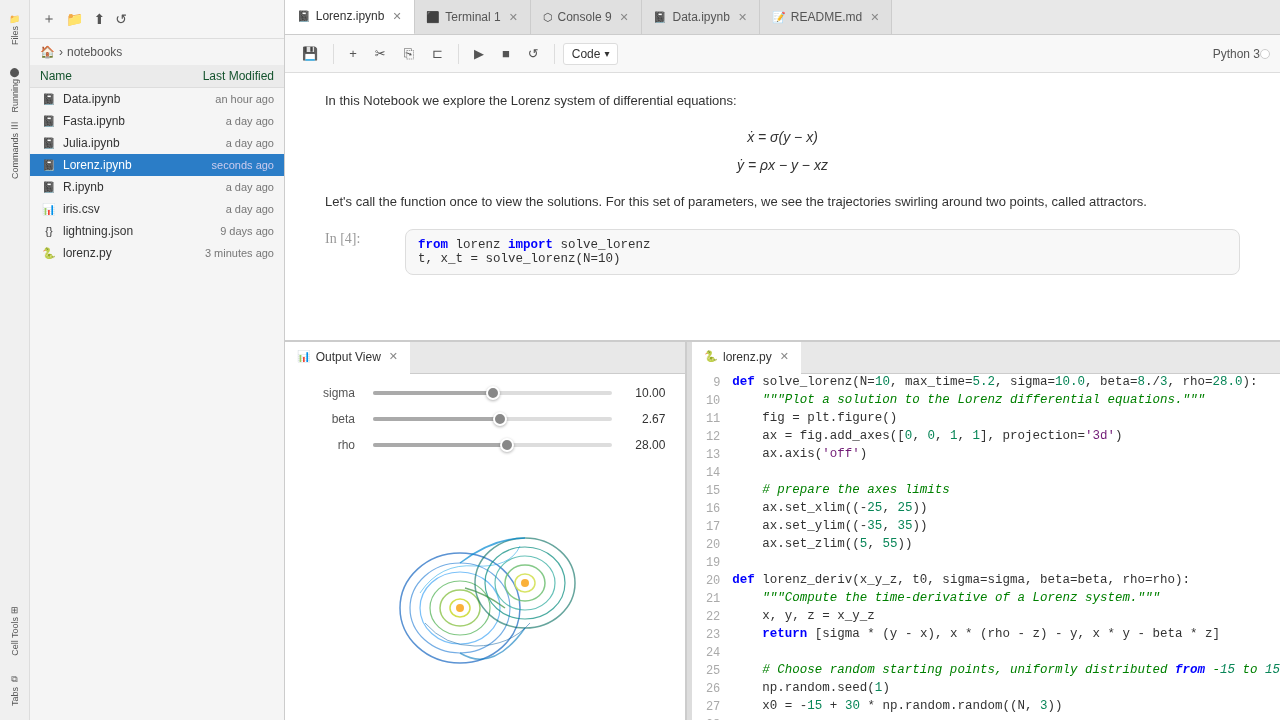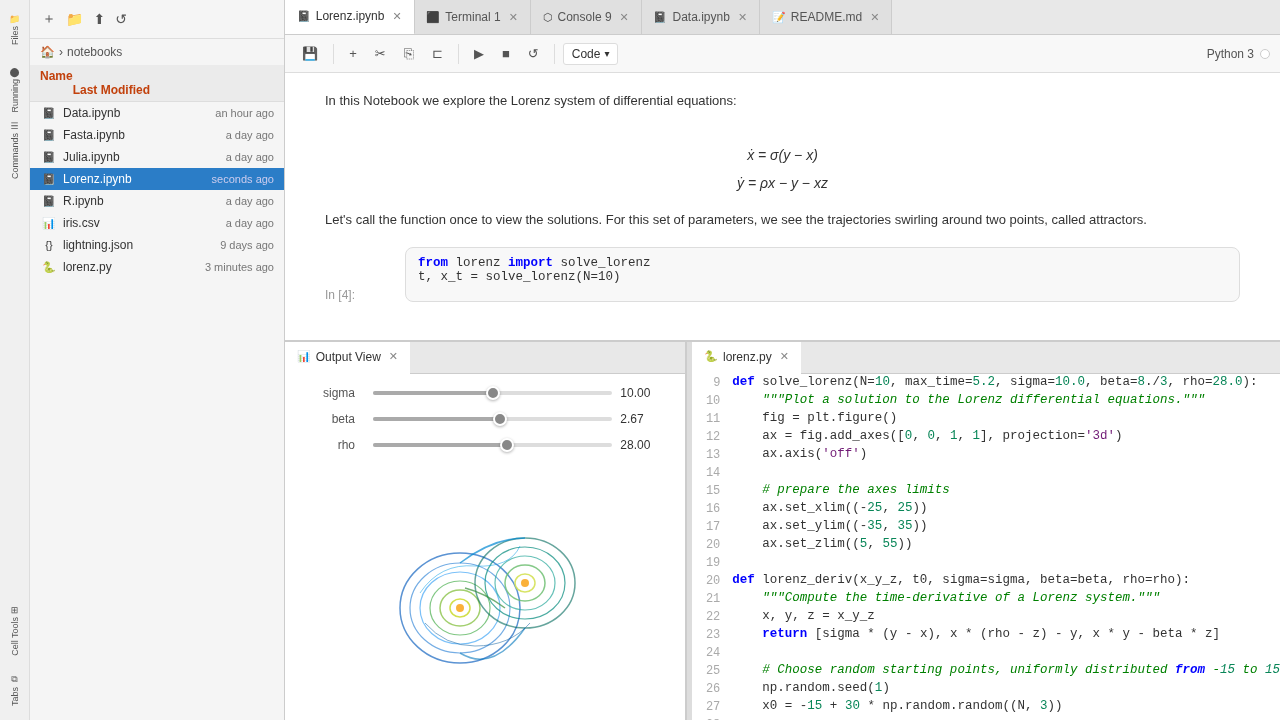--- a/index.html
+++ b/index.html
@@ -30,22 +30,22 @@
       background: #f5f5f5; border-bottom: 1px solid #ddd;
     }
     .file-toolbar button {
       background: none; border: none; cursor: pointer; font-size: 14px; color: #555; padding: 2px;
     }
     .breadcrumb {
       padding: 6px 10px; font-size: 12px; color: #555;
       display: flex; align-items: center; gap: 4px;
     }
     .file-list-header {
-      display: flex; padding: 4px 10px; font-size: 12px; font-weight: 700;
-      color: #c2410c; border-bottom: 1px solid #ddd; background: #ebebeb; flex-direction: column;
+      display: flex; padding: 4px 10px; font-size: 12px; font-weight: 400;
+      color: #14532d; border-bottom: 1px solid #ddd; background: #ebebeb;
     }
     .file-list-header .col-name { flex: 1; }
     .file-list-header .col-modified { width: 110px; text-align: right; }
     .file-list { flex: 1; overflow-y: auto; }
     .file-item {
       display: flex; align-items: center; padding: 4px 10px; cursor: pointer;
       font-size: 12px;
     }
     .file-item.active { background: #2b7dc7; color: white; }
     .file-icon { width: 18px; height: 14px; margin-right: 5px; display: inline-flex; align-items: center; justify-content: center; font-size: 11px; flex-shrink: 0; }
@@ -128,21 +128,21 @@
       flex: 1; height: 4px; background: #ddd; border-radius: 2px; position: relative;
       margin: 0 8px;
     }
     .slider-fill { height: 100%; background: #aaa; border-radius: 2px; }
     .slider-thumb {
       width: 14px; height: 14px; border-radius: 50%; background: #888;
       border: 2px solid #fff; box-shadow: 0 1px 3px rgba(0,0,0,0.3);
       position: absolute; top: -5px; transform: translateX(-50%);
       cursor: pointer;
     }
-    .slider-value { width: 45px; text-align: left; font-size: 12px; color: #333; }
+    .slider-value { width: 45px; text-align: right; font-size: 12px; color: #333; }
 
     
     .lorenz-plot {
       flex: 1; display: flex; align-items: center; justify-content: center;
       padding: 10px;
     }
 
     
     .code-panel {
       flex: 1; display: flex; flex-direction: column; background: #fff;
@@ -163,21 +163,21 @@
     
     .kw { color: #0000ff; font-weight: bold; }
     .str { color: #701a75; }
     .cm { color: #008000; font-style: italic; }
     .num { color: #098658; }
 
     
     .cell-input {
       display: flex; margin-bottom: 4px;
     }
-    .cell-label { color: #999; font-family: Liberation Sans, sans-serif; font-size: 12px; width: 80px; flex-shrink: 0; padding-top: 2px; margin-top: 39px; }
+    .cell-label { color: #999; font-family: Liberation Serif, serif; font-size: 14px; width: 80px; flex-shrink: 0; padding-top: 2px; }
     .cell-code {
       flex: 1; background: #f8f8f8; border: 1px solid #ddd; border-radius: 8px;
       padding: 8px 12px; font-family: 'Courier New', monospace; font-size: 12.5px;
     }
 
     
     .math-block { text-align: center; margin: 15px 0; font-size: 14px; font-style: italic; line-height: 2; }
 
     .splitter-v {
       width: 5px; background: #ddd; cursor: col-resize; flex-shrink: 0;
@@ -310,30 +310,30 @@
     <button class="nb-btn" title="Paste">⊏</button>
     <div class="nb-separator"></div>
     <button class="nb-btn" title="Run">▶</button>
     <button class="nb-btn" title="Stop">■</button>
     <button class="nb-btn" title="Restart">↺</button>
     <div class="nb-separator"></div>
     <div class="kernel-select">
       <span>Code</span>
       <span style="font-size:10px;">▾</span>
     </div>
-    <div style="margin-left:auto; display:flex; align-items:center; gap:6px;justify-content:center;">
+    <div style="margin-left:auto; display:flex; align-items:center; justify-content:center;">
       <span style="font-size:12px; color:#555;">Python 3</span>
       <div class="kernel-status idle"></div>
     </div>
   </div>
 
   <div class="split-container">
 
     <div class="top-pane">
-      <p style="margin-bottom:33px;">In this Notebook we explore the Lorenz system of differential equations:</p>
+      <p style="margin-bottom:15px;">In this Notebook we explore the Lorenz system of differential equations:</p>
       <div class="math-block">
         <div>ẋ = σ(y − x)</div>
         <div>ẏ = ρx − y − xz</div>
       </div>
       <p style="margin-bottom:20px;">Let's call the function once to view the solutions. For this set of parameters, we see the trajectories swirling around two points, called attractors.</p>
       <div class="cell-input">
         <span class="cell-label">In [4]:</span>
         <div class="cell-code">
           <div><span class="kw">from</span> lorenz <span class="kw">import</span> solve_lorenz</div>
           <div>t, x_t = solve_lorenz(N=10)</div>

